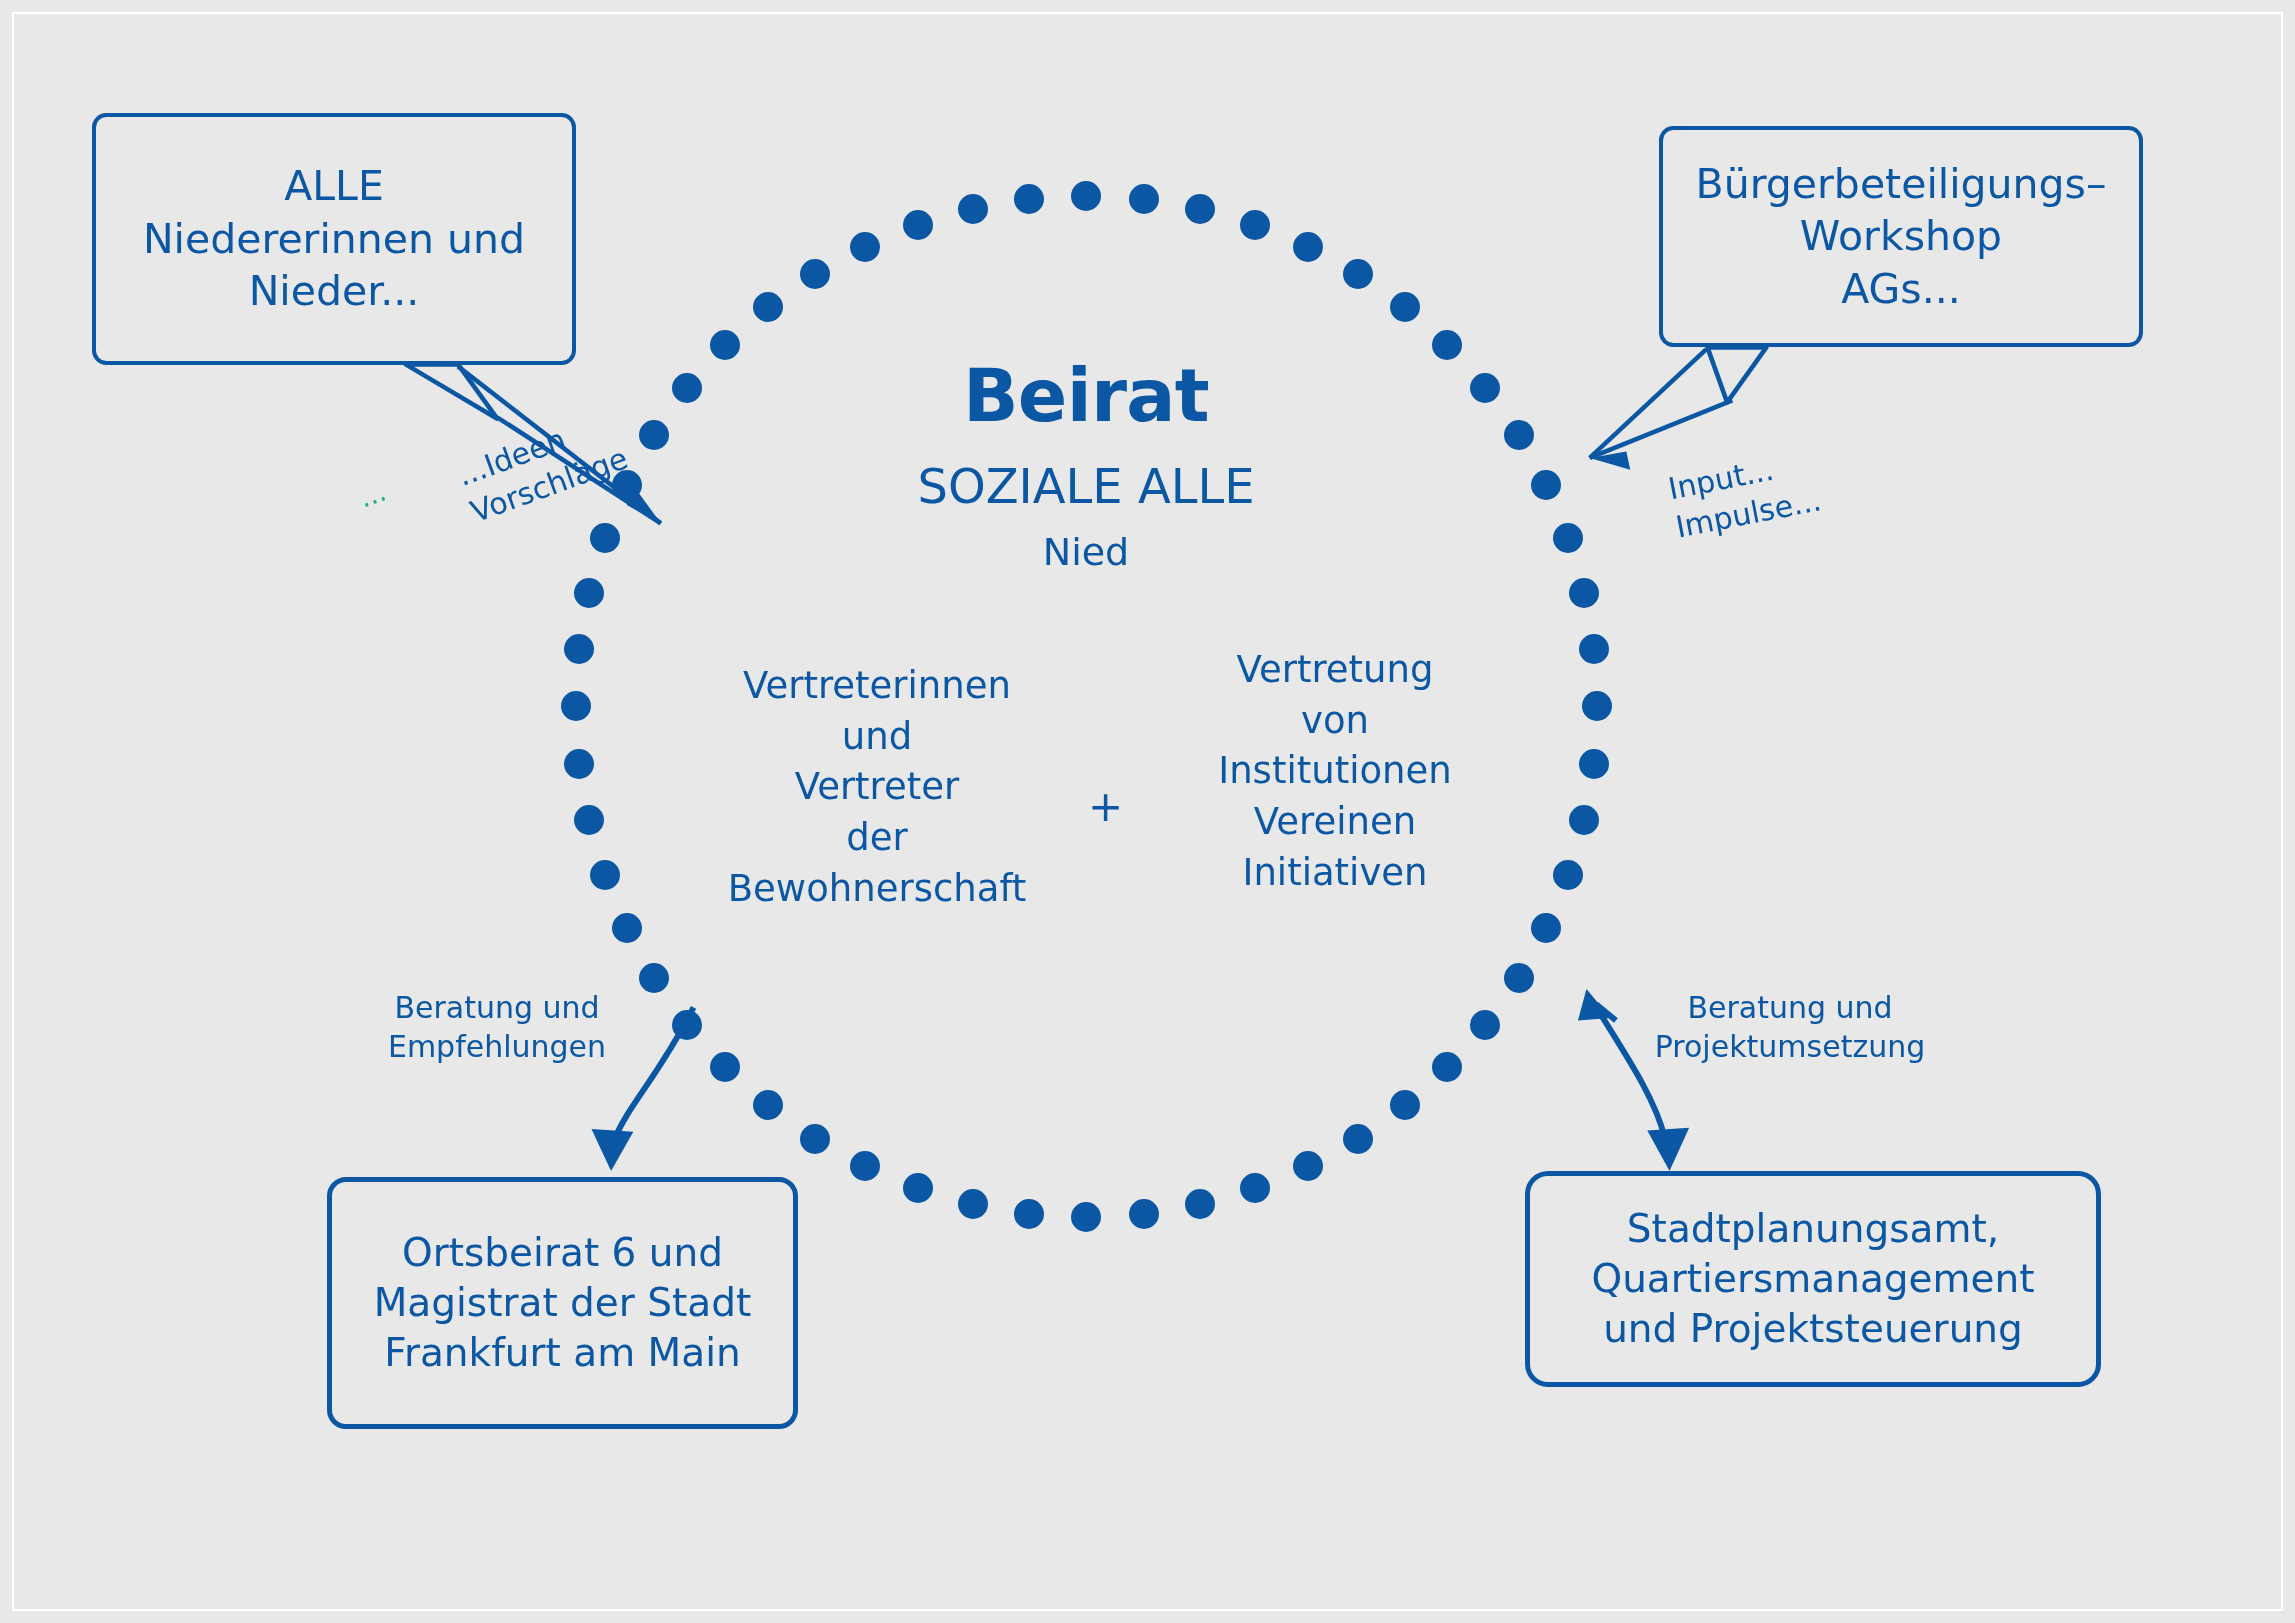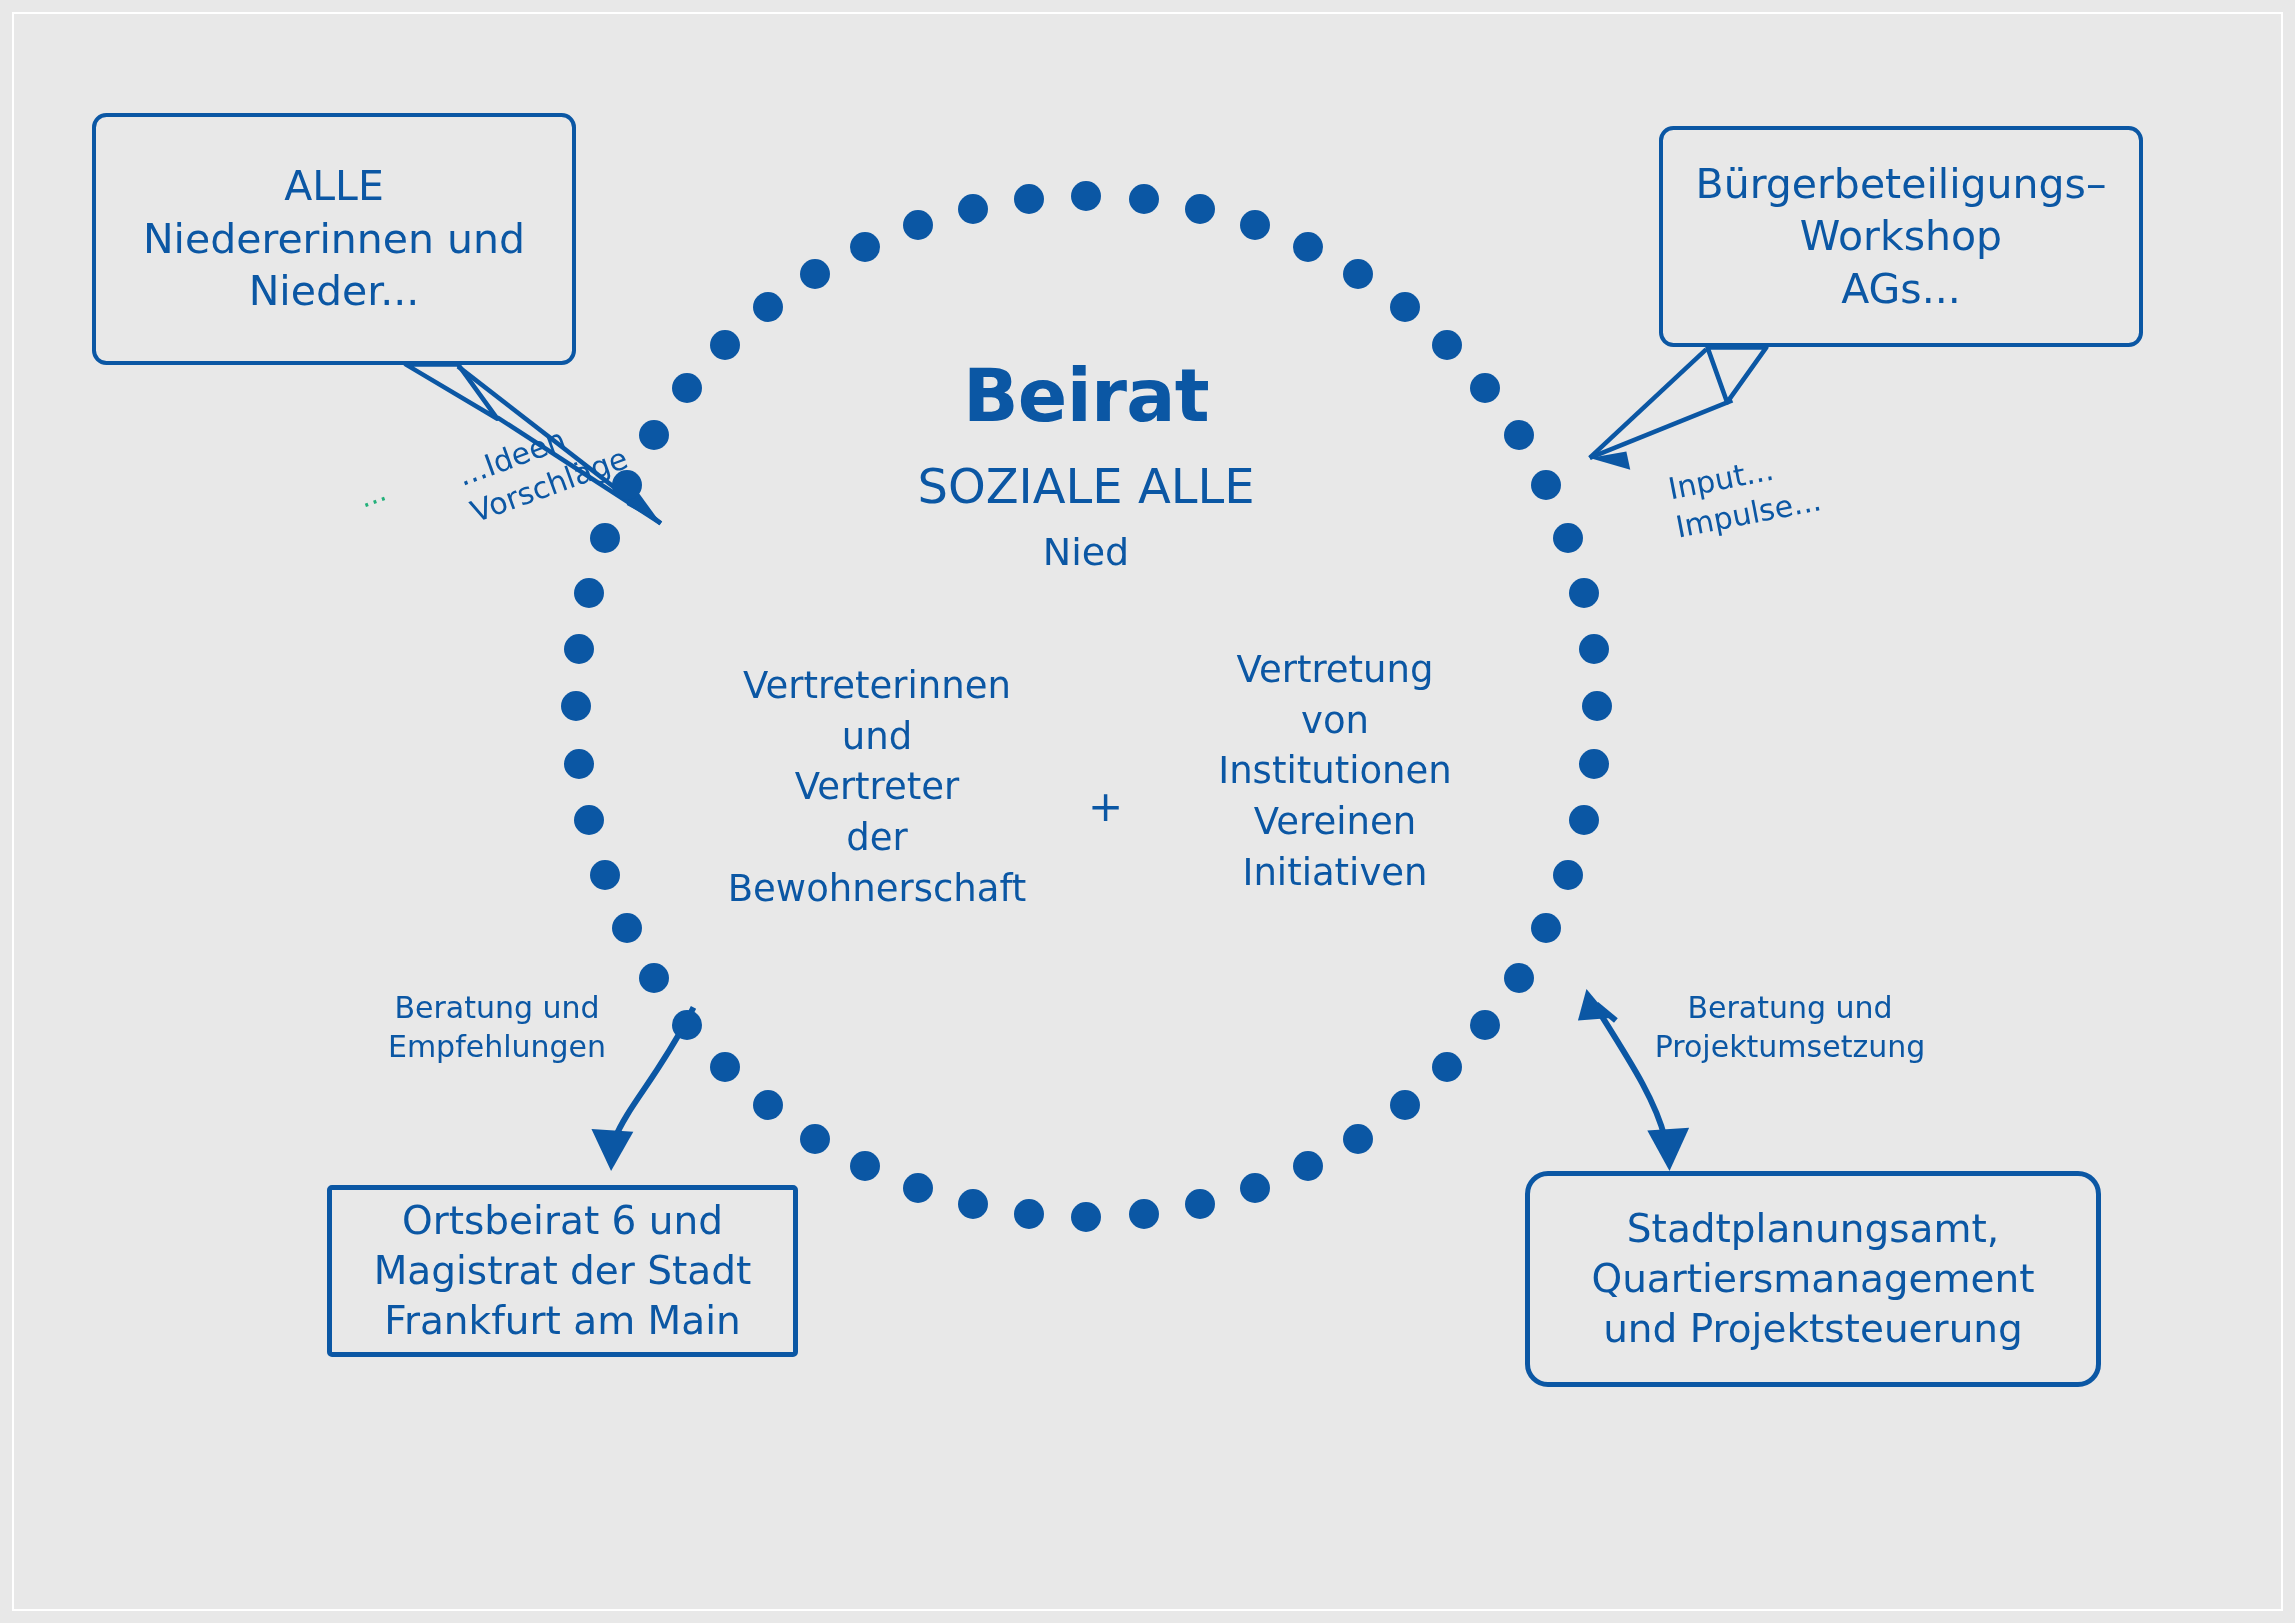--- a/index.html
+++ b/index.html
@@ -70,25 +70,24 @@
     top: 126px;
     width: 484px;
     height: 221px;
     font-size: 41px;
   }
   
   #bubble-ortsbeirat {
     left: 327px;
     top: 1177px;
     width: 471px;
-    height: 172px;
+    height: 252px;
     font-size: 39px;
     border-width: 5.9px;
-    border-radius: 5px;
-    margin-top: 8px;
+    border-radius: 19px;
   }
   
   #bubble-stadtplanung {
     left: 1525px;
     top: 1171px;
     width: 576px;
     height: 216px;
     font-size: 39px;
     border-width: 5.9px;
     border-radius: 23px;

